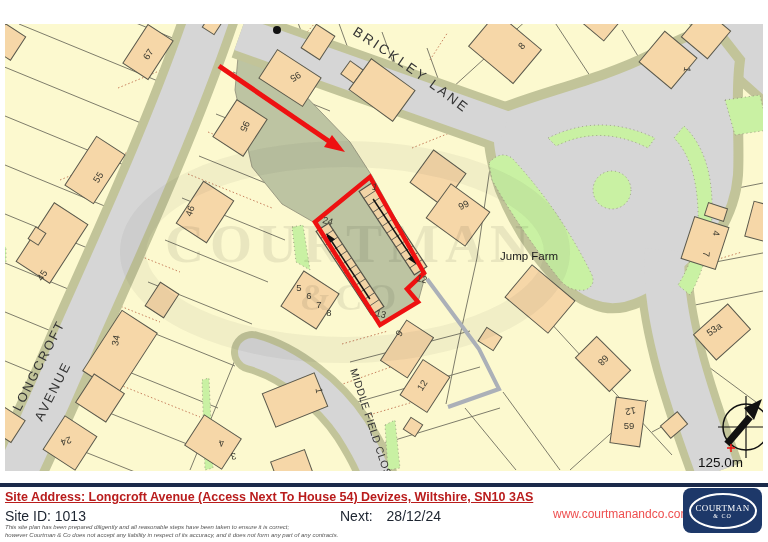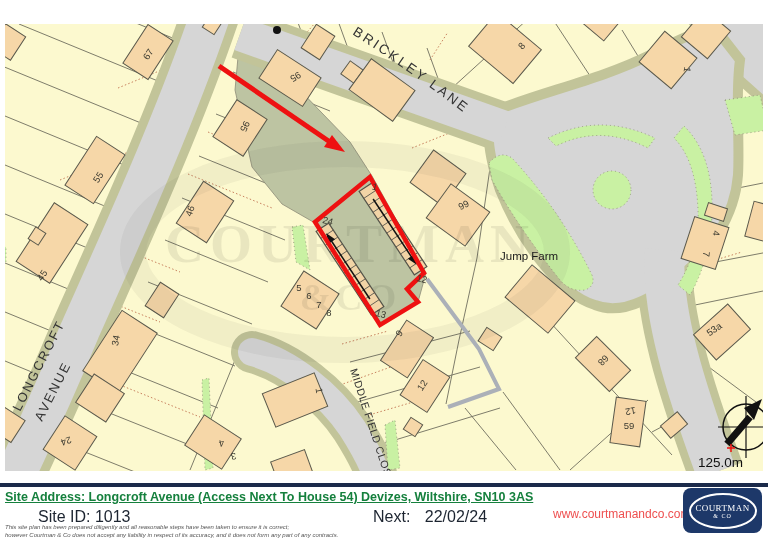--- a/index.html
+++ b/index.html
@@ -4,23 +4,23 @@
 <style>
   html,body{margin:0;padding:0;}
   body{width:768px;height:542px;position:relative;background:#ffffff;overflow:hidden;
        font-family:"Liberation Sans",sans-serif;}
   svg text{font-family:"Liberation Sans",sans-serif;}
   .hn{fill:#3b3a30;font-size:9.5px;text-anchor:middle;}
   .road-label{fill:#333333;}
   .wm{fill:#000;opacity:0.07;font-family:"Liberation Serif",serif;font-weight:bold;text-anchor:middle;}
   .footer{position:absolute;left:0;top:483px;width:768px;height:59px;background:#fff;}
   .footer-rule{height:4px;background:#1b2a4a;}
-  .addr{position:absolute;left:5px;top:7px;font-size:12.5px;font-weight:bold;color:#15803d;
+  .addr{position:absolute;left:5px;top:7px;font-size:12.5px;font-weight:bold;color:#b91c1c;
         text-decoration:underline;white-space:nowrap;}
-  .row2{position:absolute;top:25px;font-size:16px;color:#1c2430;white-space:nowrap;margin-left:33px;}
+  .row2{position:absolute;top:25px;font-size:14px;color:#1c2430;white-space:nowrap;}
   .siteid{left:5px;} .datebox{left:340px;}
   .date-val{margin-left:10px;}
   .disclaimer{position:absolute;left:5px;top:40px;font-size:6px;font-style:italic;color:#555;
               line-height:1.35;white-space:nowrap;}
   .website{position:absolute;left:553px;top:24px;font-size:12px;color:#ee4f4f;text-decoration:none;}
   .logo{position:absolute;left:683px;top:5px;width:79px;height:45px;background:#1d3869;
         border-radius:8px;display:flex;align-items:center;justify-content:center;}
   .logo-oval{width:64px;height:32px;border:2px solid #fff;border-radius:50%;
              display:flex;flex-direction:column;align-items:center;justify-content:center;}
   .logo-t1{color:#fff;font-family:"Liberation Serif",serif;font-size:9px;letter-spacing:0.4px;}
@@ -247,21 +247,21 @@
 
 <div class="footer">
   <div class="footer-rule"></div>
   <div class="addr">Site Address: Longcroft Avenue (Access Next To House 54) Devizes, Wiltshire, SN10 3AS</div>
   <div class="row2 siteid">
     <span>Site ID:</span>
     <span>1013</span>
   </div>
   <div class="row2 datebox">
     <span>Next:</span>
-    <span class="date-val">22/02/24</span>
+    <span class="date-val">28/12/24</span>
   </div>
   <div class="disclaimer">
     <div>This site plan has been prepared diligently and all reasonable steps have been taken to ensure it is correct;</div>
     <div>however Courtman &amp; Co does not accept any liability in respect of its accuracy, and it does not form any part of any contracts.</div>
   </div>
   <a class="website" href="#">www.courtmanandco.com</a>
   <div class="logo">
     <div class="logo-oval">
       <div class="logo-t1">COURTMAN</div>
       <div class="logo-t2">&amp; CO</div>

